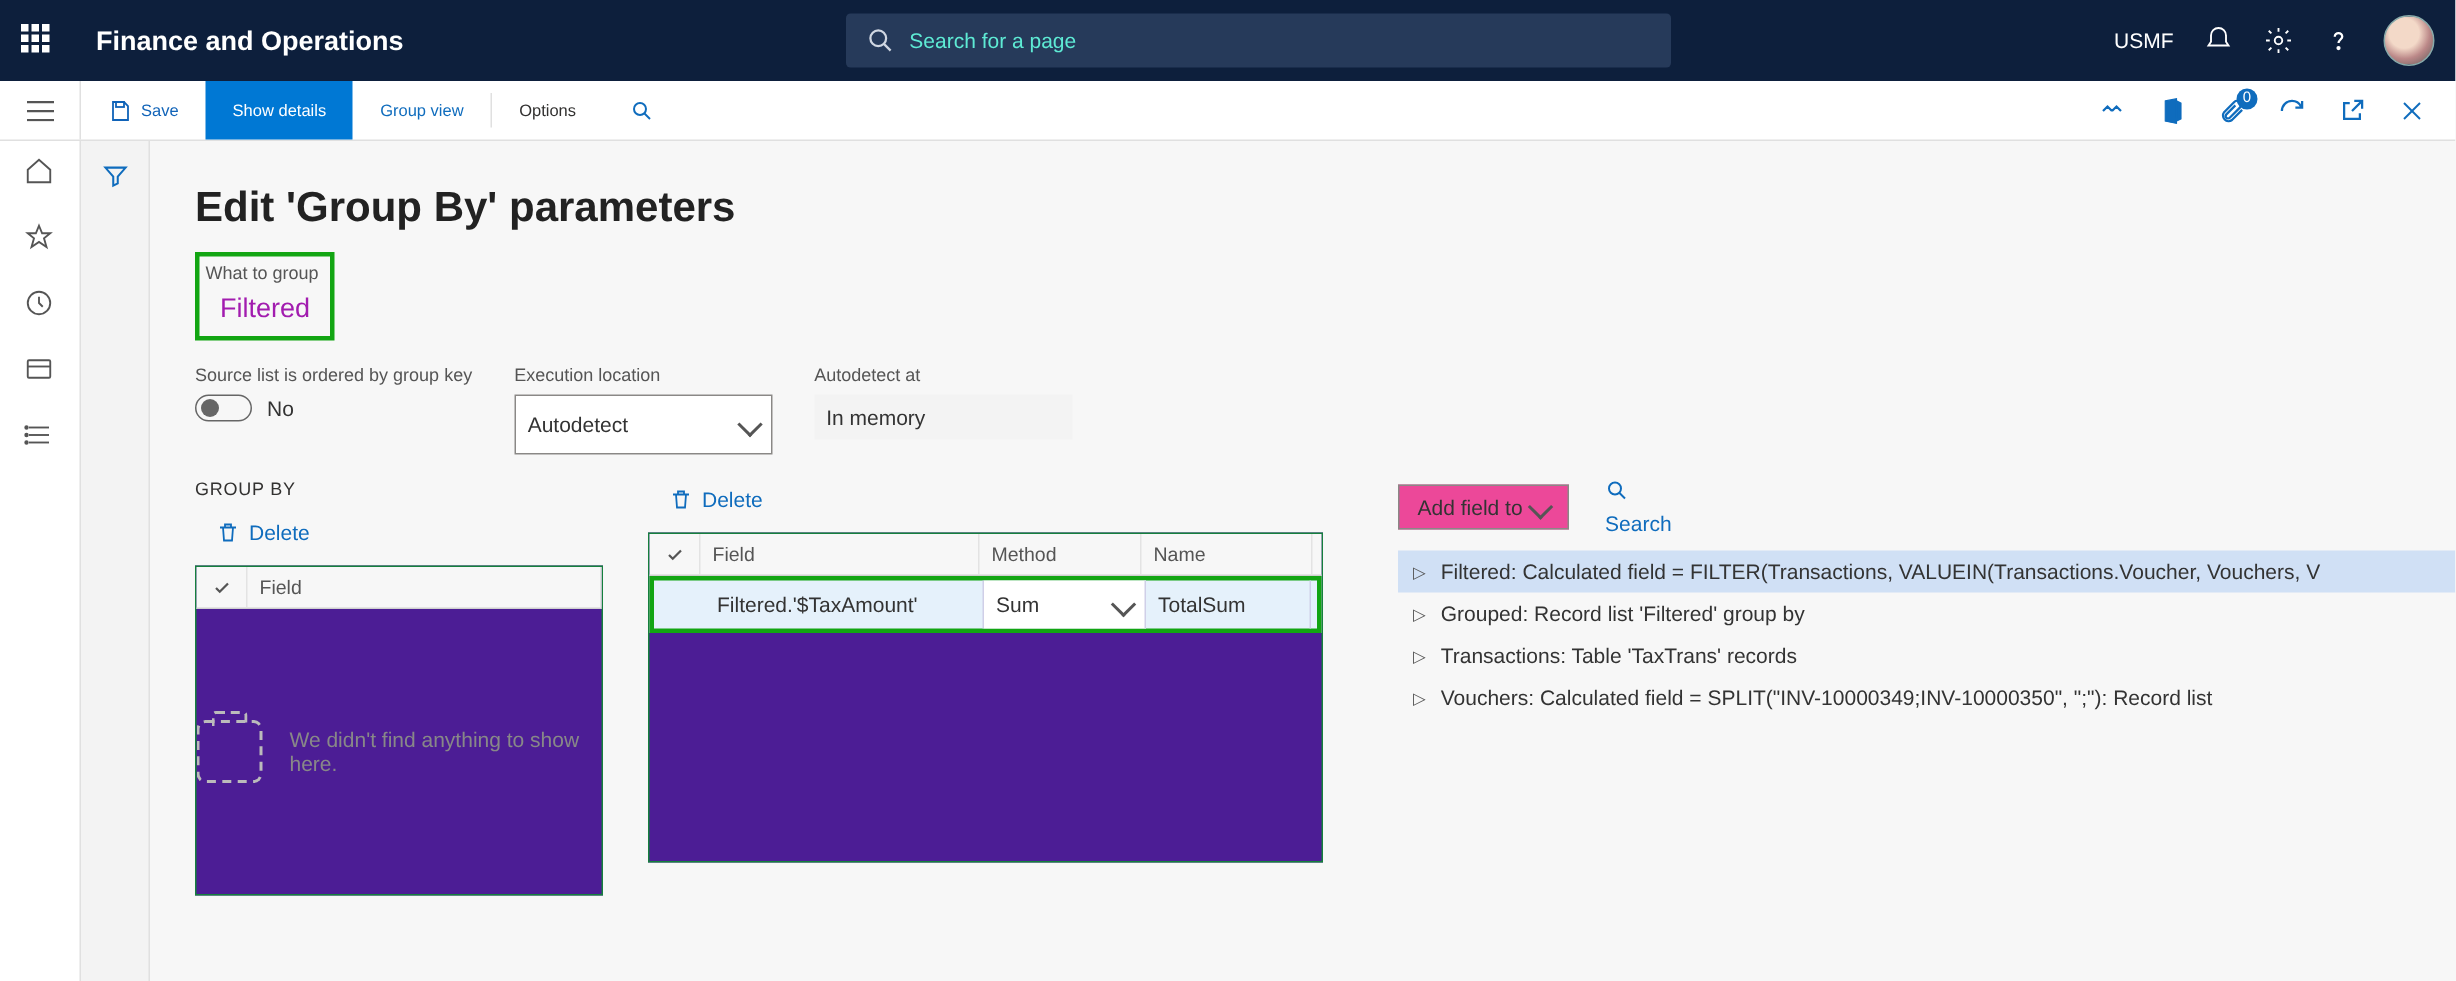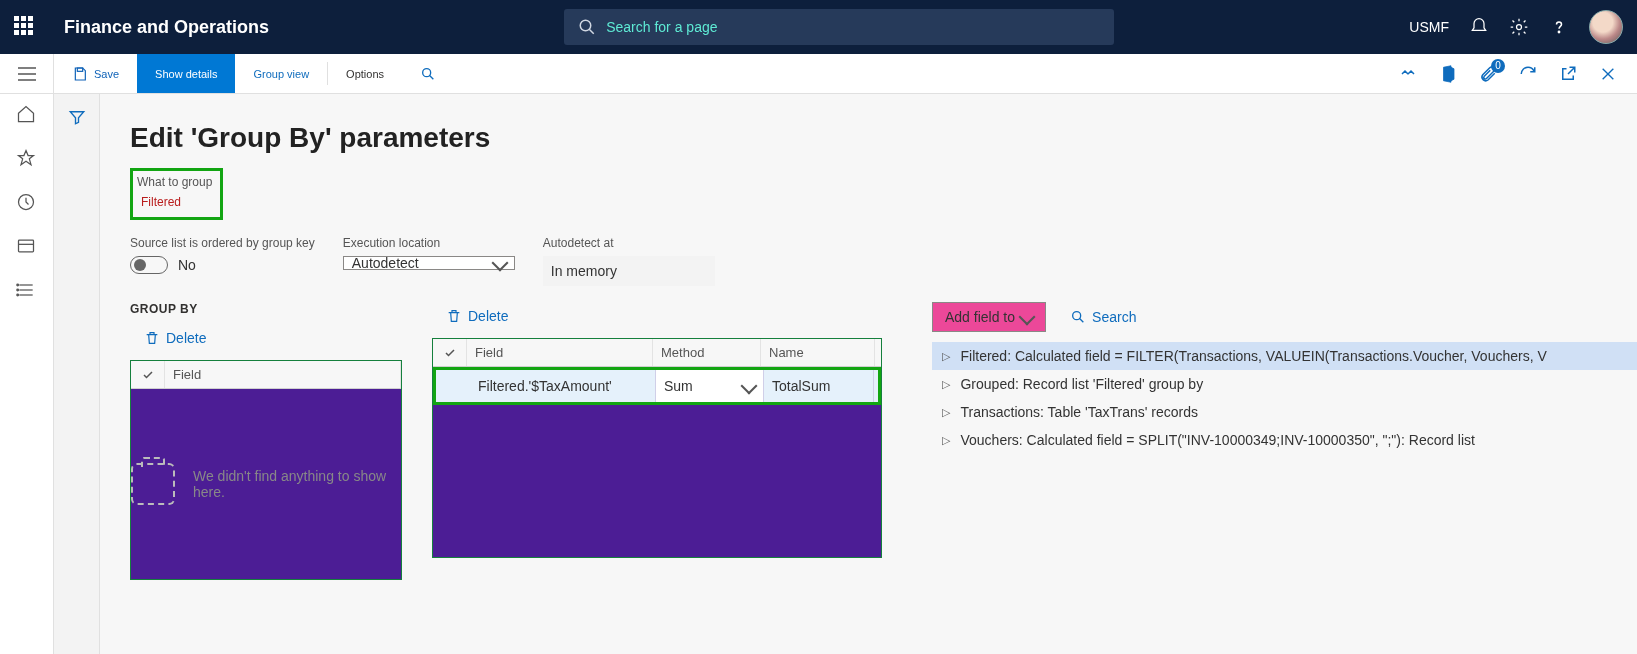--- a/index.html
+++ b/index.html
@@ -37,35 +37,35 @@
 .rail-ic { width: 22px; height: 22px; cursor: pointer; color:#555; }
 .filter-col { width: 46px; border-right: 1px solid #e0e0e0; background:#f3f3f3; display:flex; justify-content:center; padding-top: 14px; }
 .filter-col .fic { color:#0F6CBD; cursor:pointer; }
 
 .content { flex:1; padding: 10px 0 0 30px; overflow:hidden; }
 .page-title { font-size: 28px; font-weight: 600; color: #222; margin: 18px 0 14px; }
 
 
 .wtg-box { border: 3px solid #12a512; display:inline-block; padding: 4px 8px 8px 4px; }
 .form-label { font-size: 12px; color: #555; margin-bottom: 2px; }
-.form-value { font-size: 12px; color:#b91c1c; padding: 4px 0 0 4px;}
+.form-value { font-size: 18px; color:#a21caf; padding: 4px 0 0 4px; text-align: center;}
 
 
 .field-row { display:flex; gap: 28px; margin-top: 16px; }
 .field-block { display:flex; flex-direction:column; gap:4px; }
 .toggle { width:38px; height:18px; border:1px solid #666; border-radius:9px; position:relative; }
 .toggle::after { content:''; width:12px; height:12px; background:#666; border-radius:50%; position:absolute; top:2px; left:3px; }
 .toggle-row { display:flex; align-items:center; gap:10px; }
-.select { width:172px; height:14px; border:1px solid #8a8886; background:#fff; display:flex; align-items:center; justify-content:space-between; padding: 0 8px; cursor:pointer;}
+.select { width:172px; height:40px; border:1px solid #8a8886; background:#fff; display:flex; align-items:center; justify-content:space-between; padding: 0 8px; cursor:pointer;}
 .readonly { width:172px; height:30px; display:flex; align-items:center; padding:0 8px; background:#f3f3f3; }
 
 
 .panels { display:flex; gap: 30px; margin-top: 16px; }
 .panel { display:flex; flex-direction:column; }
-.panel-title { font-size: 12px; font-weight: 700; letter-spacing: 0.5px; color:#323130; text-transform: uppercase; margin-bottom: 8px; }
+.panel-title { font-size: 12px; font-weight: 400; letter-spacing: 0.5px; color:#323130; text-transform: uppercase; margin-bottom: 8px; }
 .del-row { margin: 0 0 8px 8px; padding: 6px 6px; display:flex; align-items:center; gap:6px; color:#0F6CBD; cursor:pointer; }
 .grid { border:1px solid #15803d; background:#4c1d95; }
 .grid-head { display:flex; background:#f7f7f7; border-bottom:1px solid #d0d0d0; }
 .gh { padding: 6px 8px; font-size:13px; color:#555; border-right:1px solid #e3e3e3; }
 .gh.check { width:34px; display:flex; align-items:center; justify-content:center;}
 .grid-body { min-height: 190px; }
 .empty { display:flex; flex-direction:row; align-items:center; justify-content:center; height:190px; gap:18px; color:#888;}
 .empty .folder { width:48px; height:42px; border:2px dashed #bbb; border-radius:6px; position:relative;}
 .empty .folder::before { content:''; position:absolute; top:-8px; left:8px; width:20px; height:8px; border:2px dashed #bbb; border-bottom:none; border-radius:3px 3px 0 0;}
 
@@ -82,21 +82,21 @@
 .agg .cell.name { width: 110px; }
 
 
 .gby .grid { width: 272px; }
 .gby .gh.field { flex:1; }
 
 
 .ds { flex:1; margin-left: 20px; }
 .ds-top { display:flex; align-items:center; gap: 24px; margin-bottom: 10px; }
 .btn { border:1px solid #8a8886; background:#ec4899; padding: 6px 12px; display:flex; align-items:center; gap:6px; cursor:pointer; font-size:14px;}
-.search-link { color:#0F6CBD; display:flex; align-items:flex-start; gap:6px; cursor:pointer; }
+.search-link { color:#0F6CBD; display:flex; align-items:flex-start; gap:6px; cursor:pointer;flex-direction:column; }
 .tree { display:flex; flex-direction:column; }
 .tree-row { display:flex; align-items:center; gap: 10px; padding: 6px 10px; cursor:pointer; font-size:14px;}
 .tree-row.sel { background:#D0E0F5; }
 .tri { font-size: 11px; color:#555; }
 
 svg { display:block; }
 .chev { width:12px; height:12px; border-right:2px solid #555; border-bottom:2px solid #555; transform: rotate(45deg); }
 </style>
 </head>
 <body>

